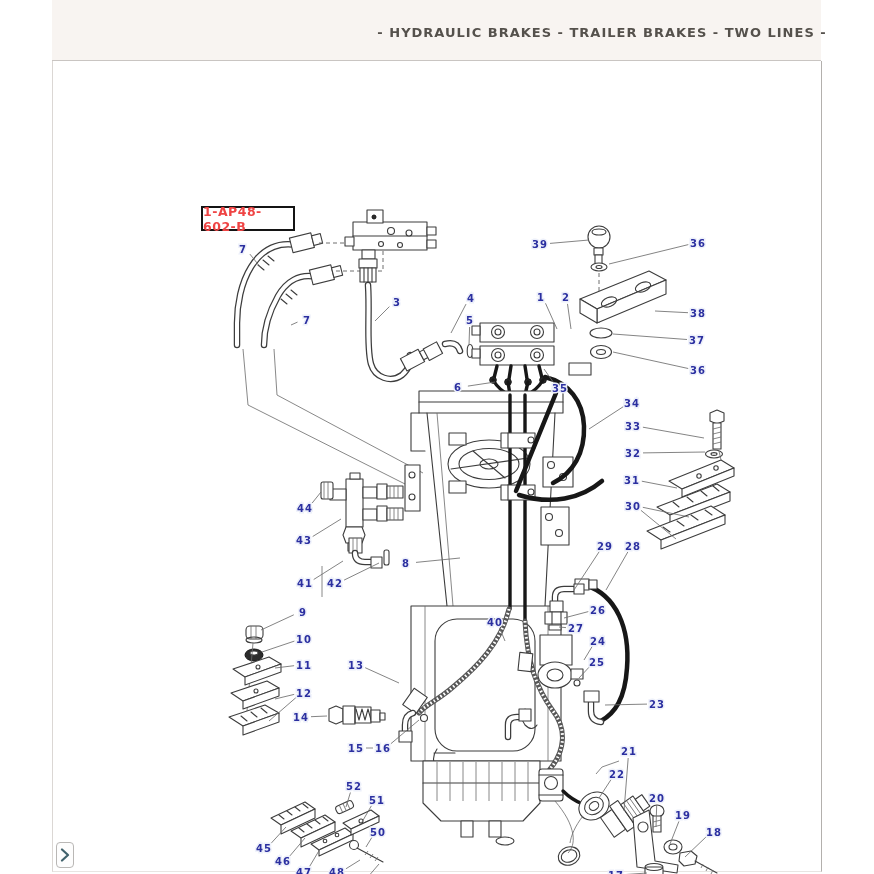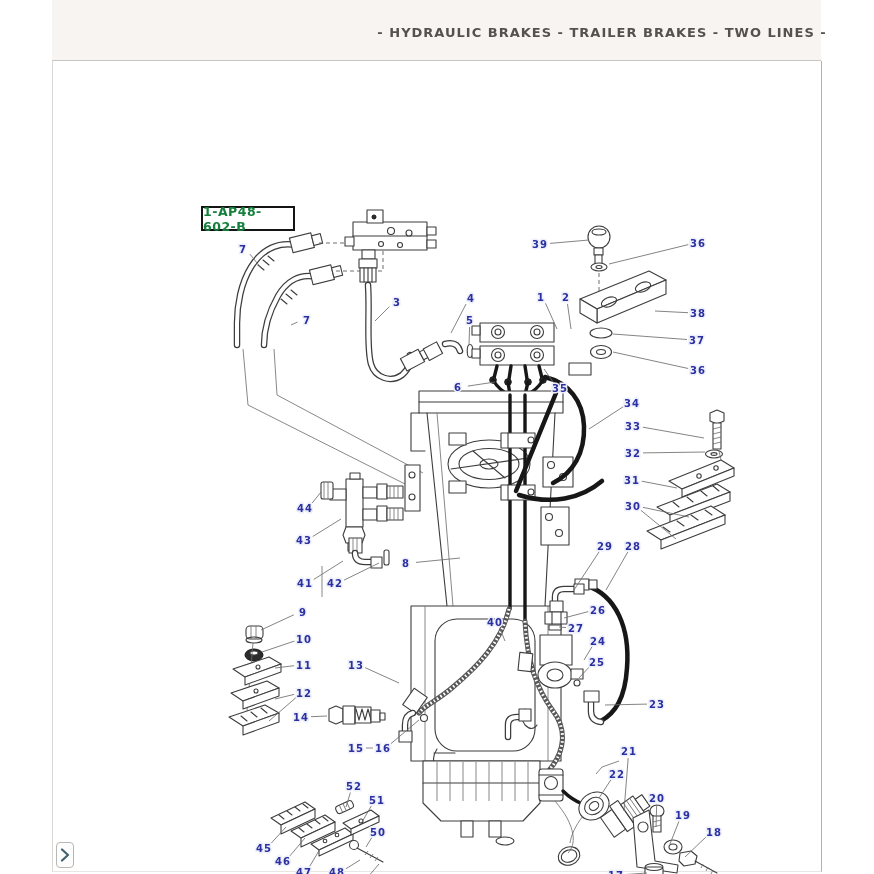--- a/index.html
+++ b/index.html
@@ -13,21 +13,21 @@
          white-space:nowrap;font-weight:bold;font-size:13px;letter-spacing:1px;
          color:var(--title-color,#55514c);}
 
   
   #frame{position:absolute;left:52px;top:61px;width:768px;height:810px;background:#ffffff;
          border-left:1px solid #dbd7d4;border-right:1px solid #b3b0ad;border-bottom:1px solid #e8e5e2;}
 
   
   #ref-label{position:absolute;left:148px;top:145px;width:90px;height:21px;
              border:2px solid #141414;background:#ffffff;display:flex;align-items:center;
-             justify-content:center;font-size:12.5px;font-weight:bold;color:#15803d;
+             justify-content:center;font-size:12.5px;font-weight:bold;color:#ef4444;
              letter-spacing:0.5px;}
 
   
   #art-svg{position:absolute;left:0;top:0;width:874px;height:874px;}
   .ln{stroke:#3d3d3d;stroke-width:1.1;fill:none;stroke-linecap:round;stroke-linejoin:round;}
   .lnw{stroke:#3d3d3d;stroke-width:1.1;fill:#ffffff;stroke-linejoin:round;}
   .thin{stroke:#6a6a6a;stroke-width:0.8;fill:none;}
   .dash{stroke:#5f5f5f;stroke-width:0.9;fill:none;stroke-dasharray:4 3;}
   .tube-o{stroke:#3d3d3d;stroke-width:6.5;fill:none;stroke-linecap:round;}
   .tube-i{stroke:#ffffff;stroke-width:4;fill:none;stroke-linecap:round;}

